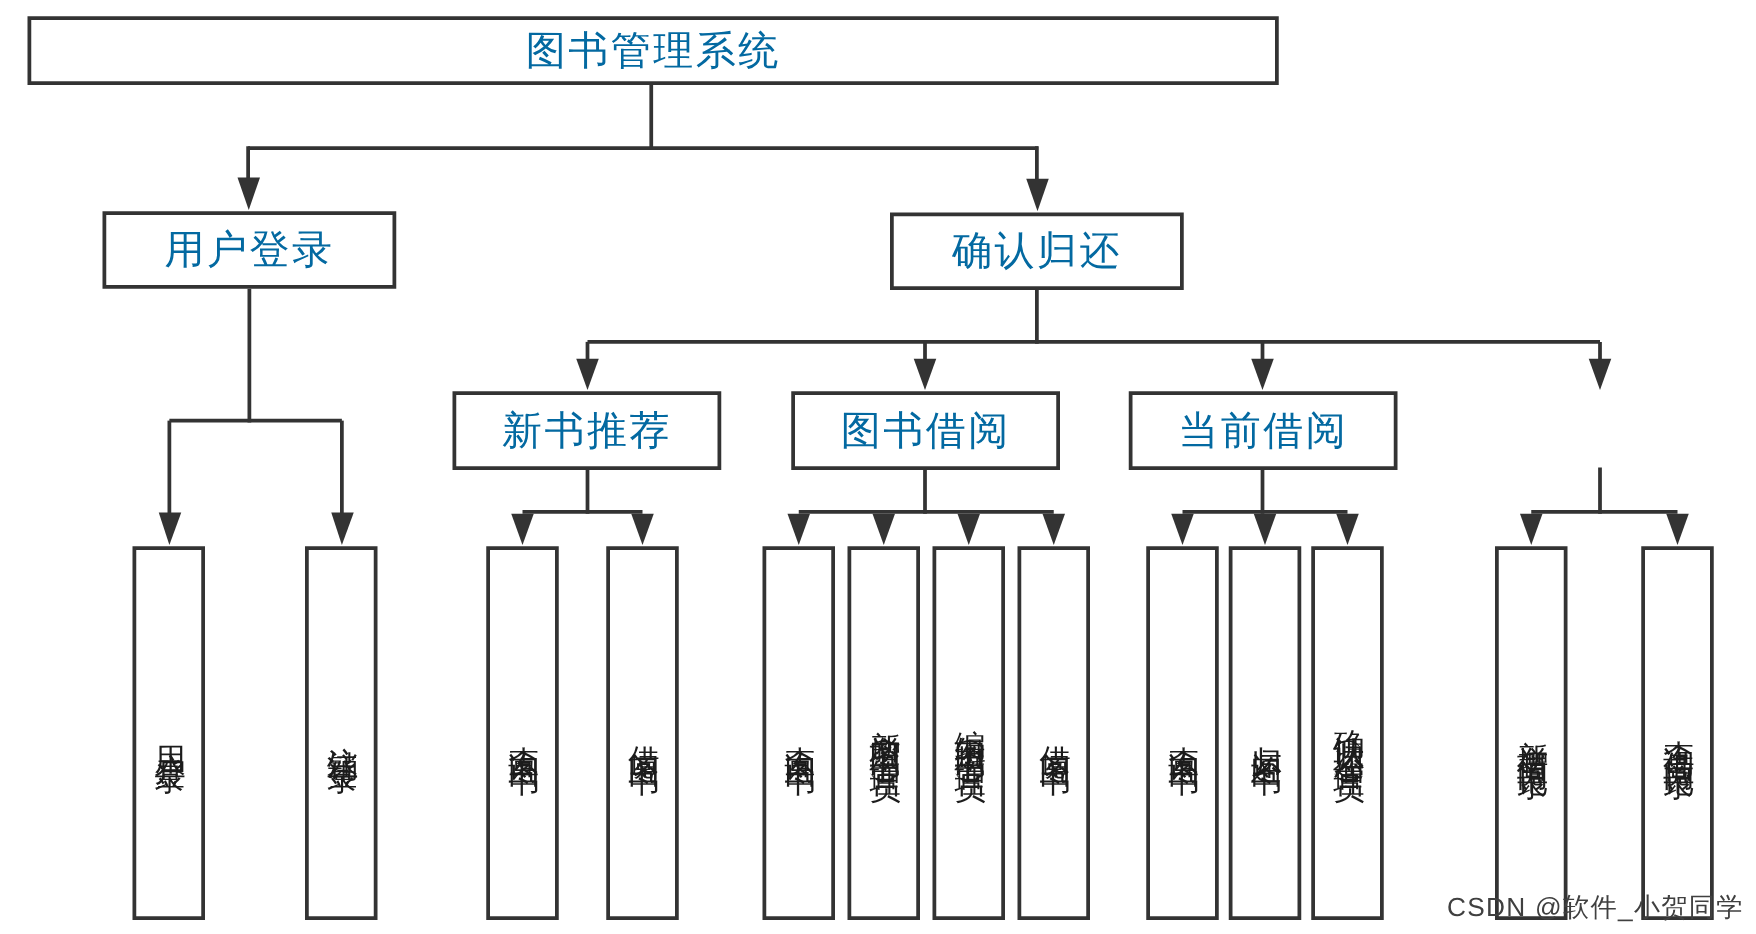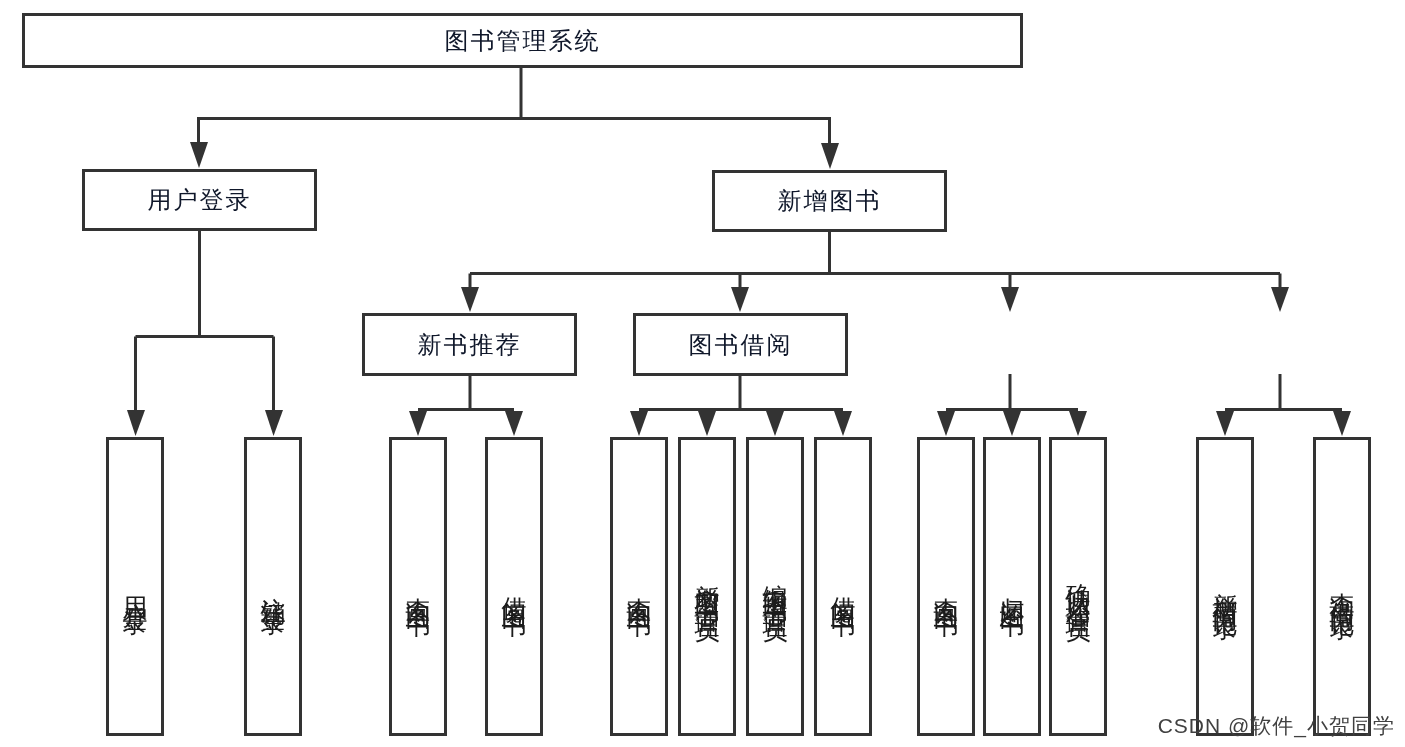--- a/index.html
+++ b/index.html
@@ -17,22 +17,22 @@
     left: 0; top: 0;
     width: 1405px; height: 747px;
   }
   .box {
     position: absolute;
     border: 3px solid #333333;
     background: #ffffff;
     display: flex;
     align-items: center;
     justify-content: center;
-    color: #0f172a;
-    font-size: 24px;
+    color: #0369a1;
+    font-size: 32px;
     letter-spacing: 2px;
     white-space: nowrap;
   }
   .root-box  { left: 22px;  top: 13px;  width: 1001px; height: 55px; }
   .l2-box    { width: 235px; height: 62px; }
   .l3-box    { top: 313px; width: 215px; height: 63px; }
   .leaf {
     position: absolute;
     top: 437px;
     width: 58px;
@@ -112,24 +112,25 @@
       <polygon points="1003,411 1021,411 1012,436"></polygon>
       <polygon points="1069,411 1087,411 1078,436"></polygon>
       <polygon points="1216,411 1234,411 1225,436"></polygon>
       <polygon points="1333,411 1351,411 1342,436"></polygon>
     </g>
   </svg>
 
   <div class="box root-box">图书管理系统</div>
 
   <div class="box l2-box" style="left:82px; top:169px;">用户登录</div>
-  <div class="box l2-box" style="left:712px; top:170px;">新增图书</div>
+  <div class="box l2-box" style="left:712px; top:170px;">确认归还</div>
 
   <div class="box l3-box" style="left:362px;">新书推荐</div>
   <div class="box l3-box" style="left:633px;">图书借阅</div>
+  <div class="box l3-box" style="left:903px;">当前借阅</div>
 
   <div class="leaf" style="left:106px;">用户登录</div>
   <div class="leaf" style="left:244px;">注销登录</div>
 
   <div class="leaf" style="left:389px;">查询图书</div>
   <div class="leaf" style="left:485px;">借阅图书</div>
 
   <div class="leaf" style="left:610px;">查询图书</div>
   <div class="leaf" style="left:678px;">新增图书（管理员）</div>
   <div class="leaf" style="left:746px;">编辑图书（管理员）</div>

